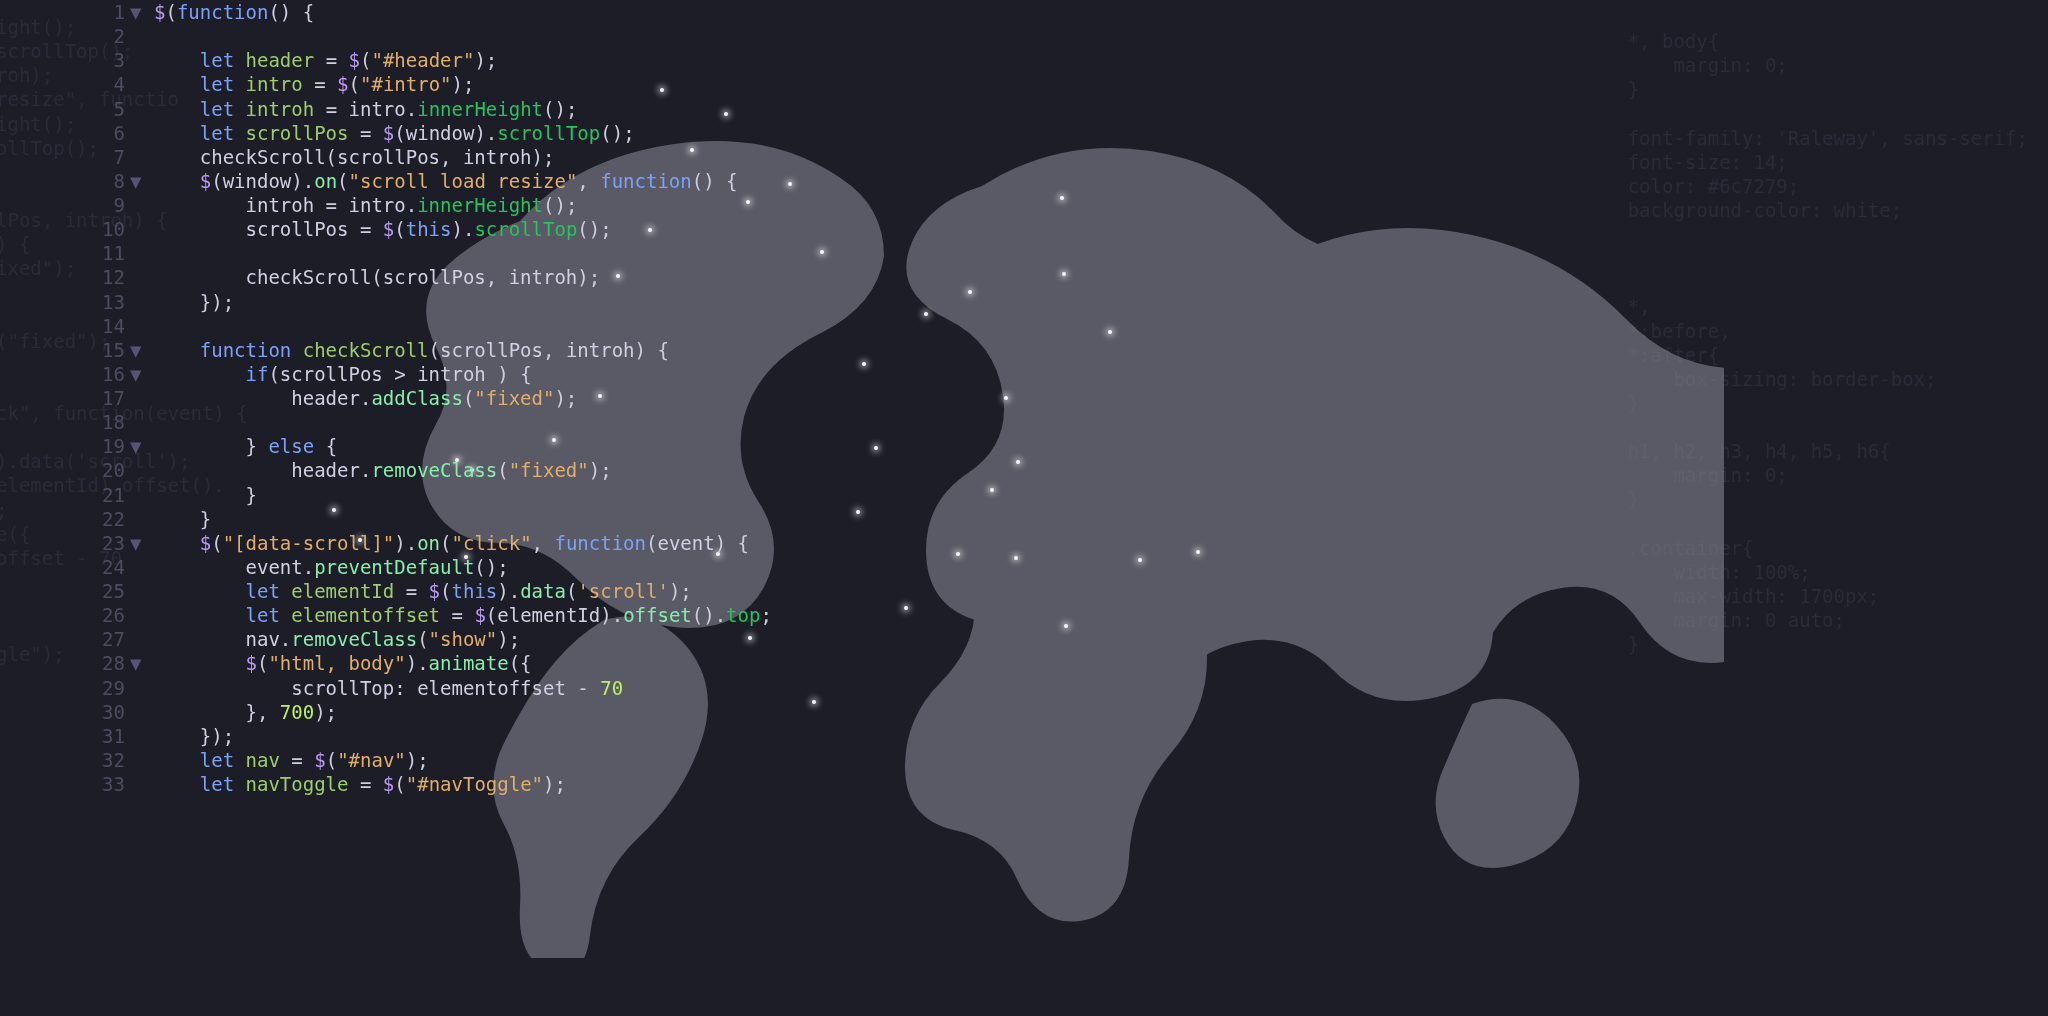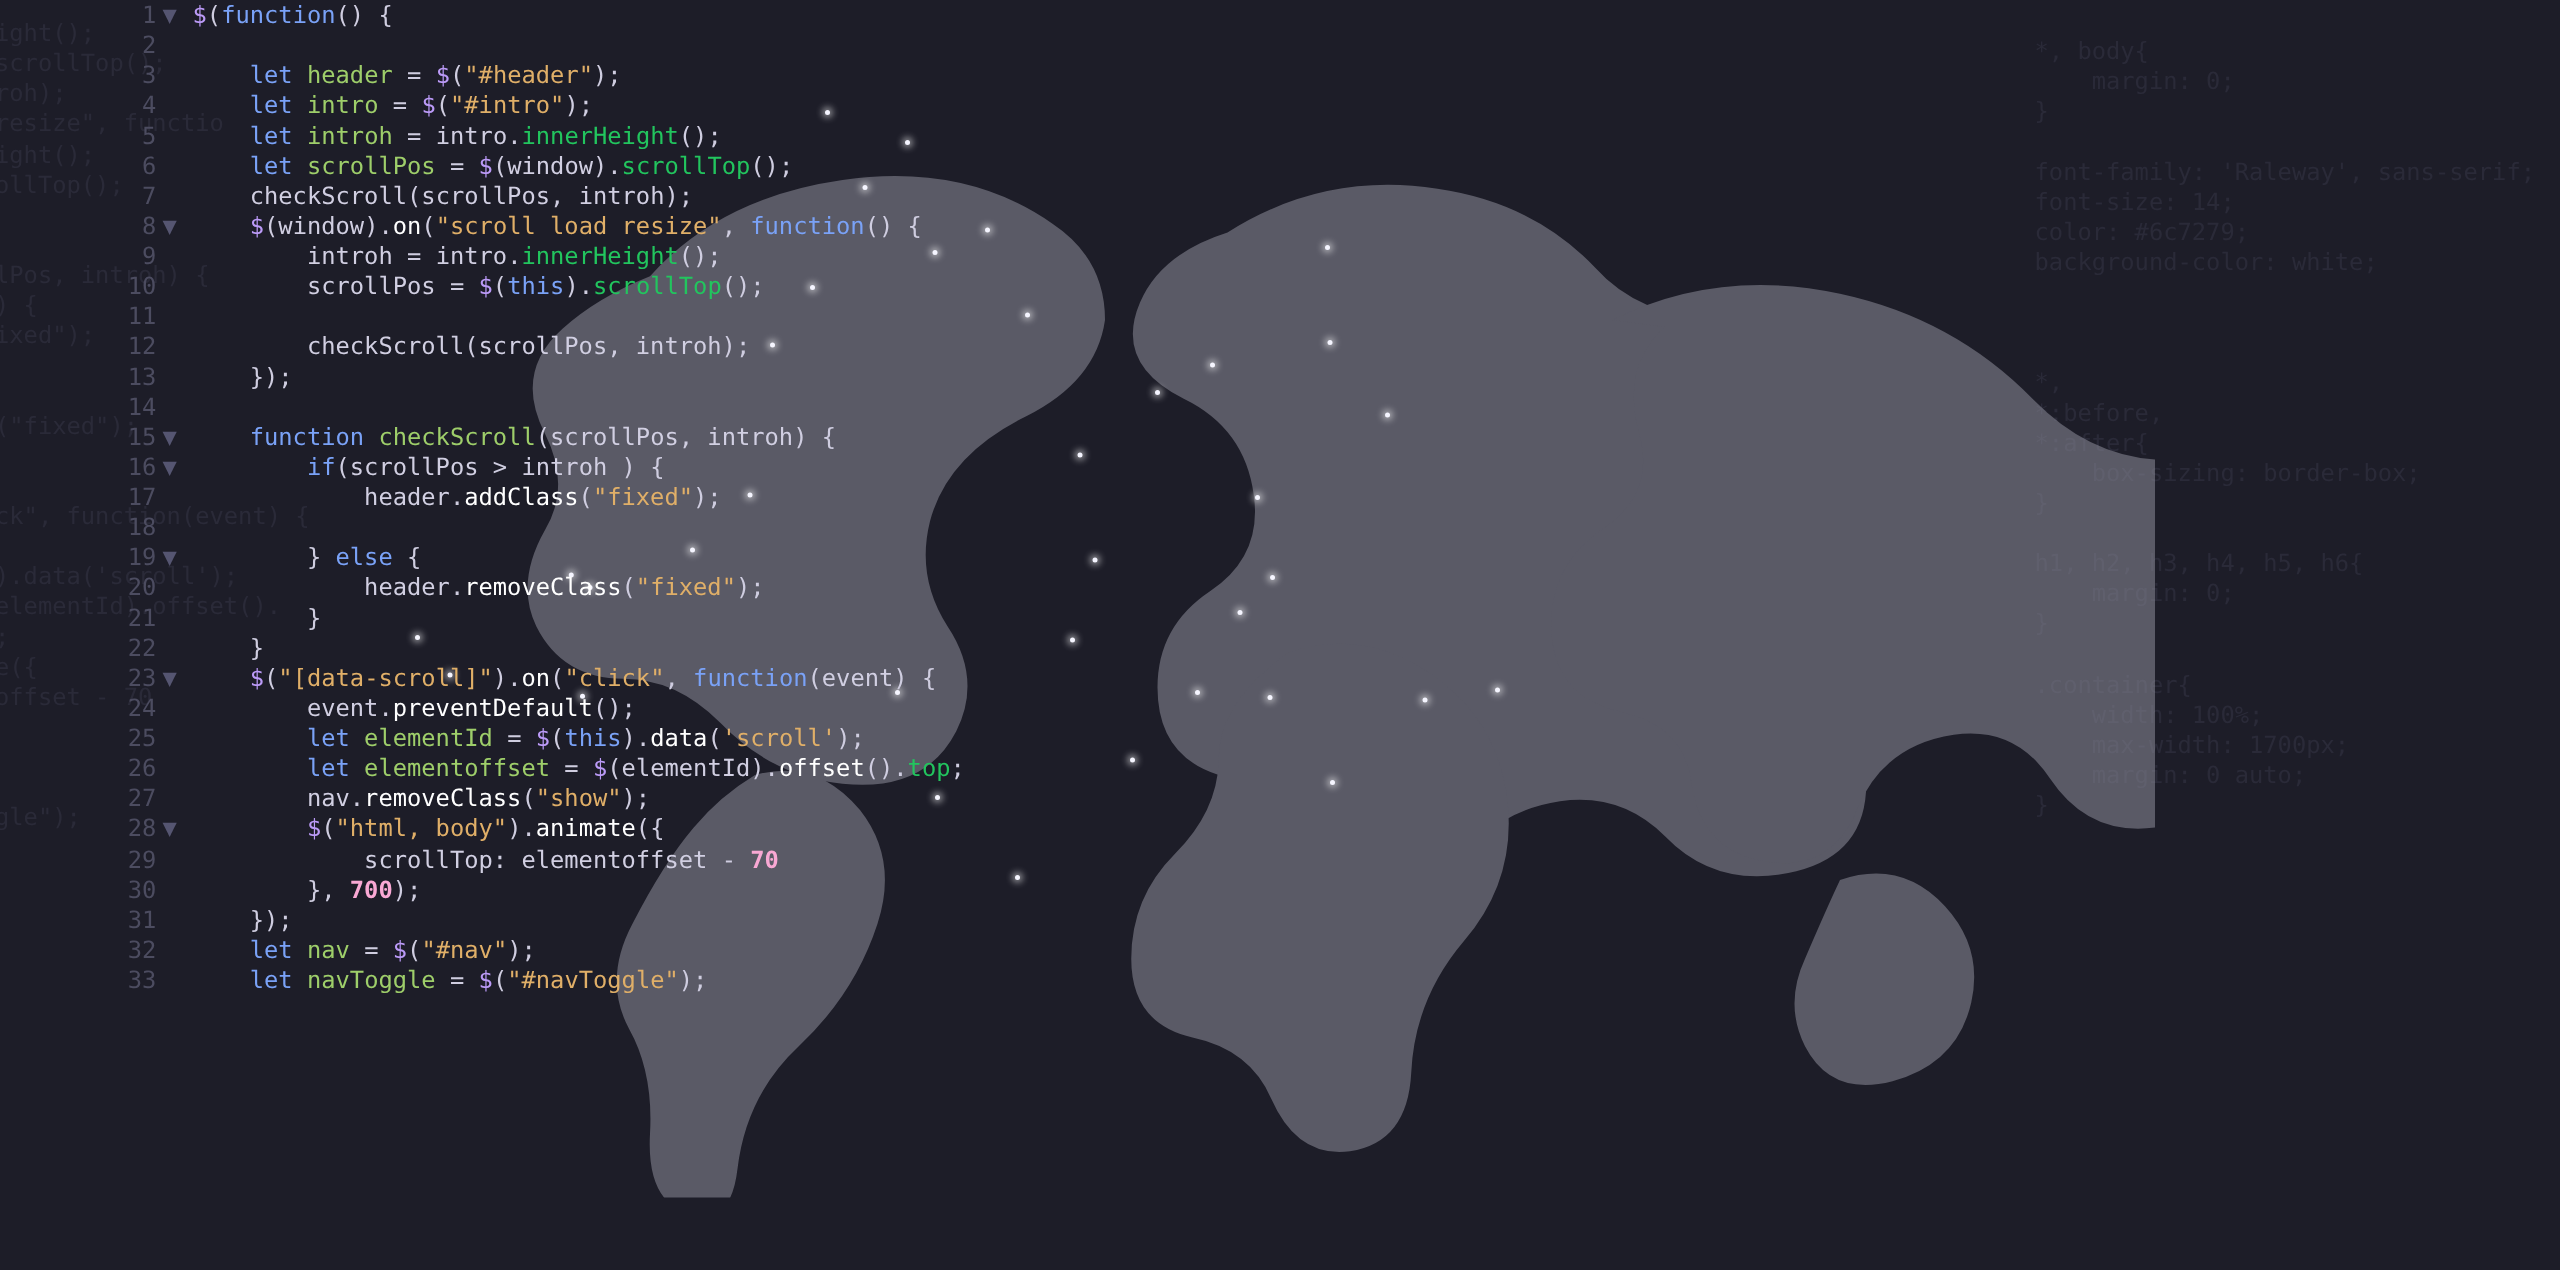--- a/index.html
+++ b/index.html
@@ -33,23 +33,23 @@
     width:140px;text-align:right;color:#4c4c60;
     padding-right:14px;user-select:none;
   }
   .fold{display:inline-block;width:10px;color:#555571;margin-left:5px;}
   .code{white-space:pre;}
   
   .kw   {color:#7aa2f7;margin-top:24px;}       
   .fn   {color:#bb9af7;}       
   .name {color:#9ece6a;}       
   .prop {color:#22c55e;margin-top:32px;}       
-  .call {color:#ffffff;}       
+  .call {color:#86efac;}       
   .str  {color:#e0af68;}       
-  .num  {color:#f9a8d4;font-weight:bold;}       
+  .num  {color:#bef264;}       
   .pun  {color:#cfcde0;}       
   .op   {color:#cfcde0;}       
   .var  {color:#d1cfe2;}
 </style>
 </head>
 <body>
 
 <pre class="ghost left">ight();
 scrollTop();
 roh);

